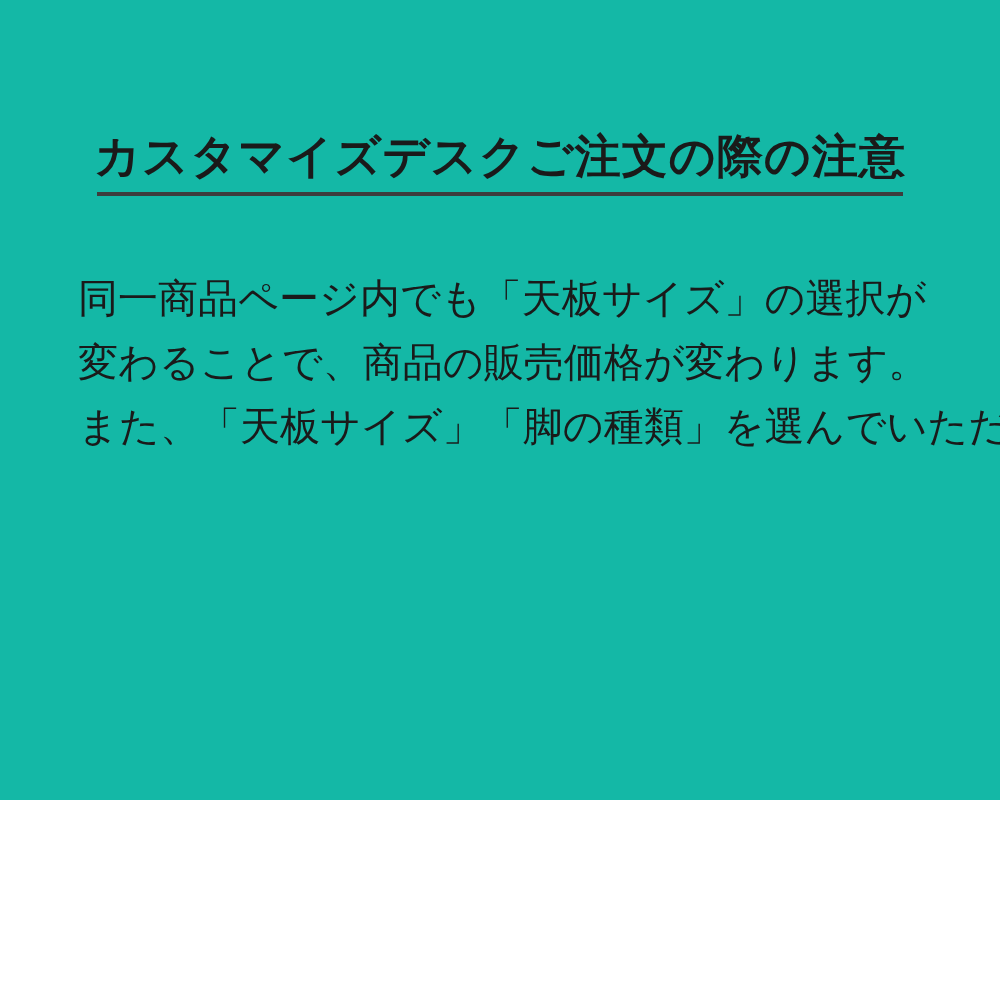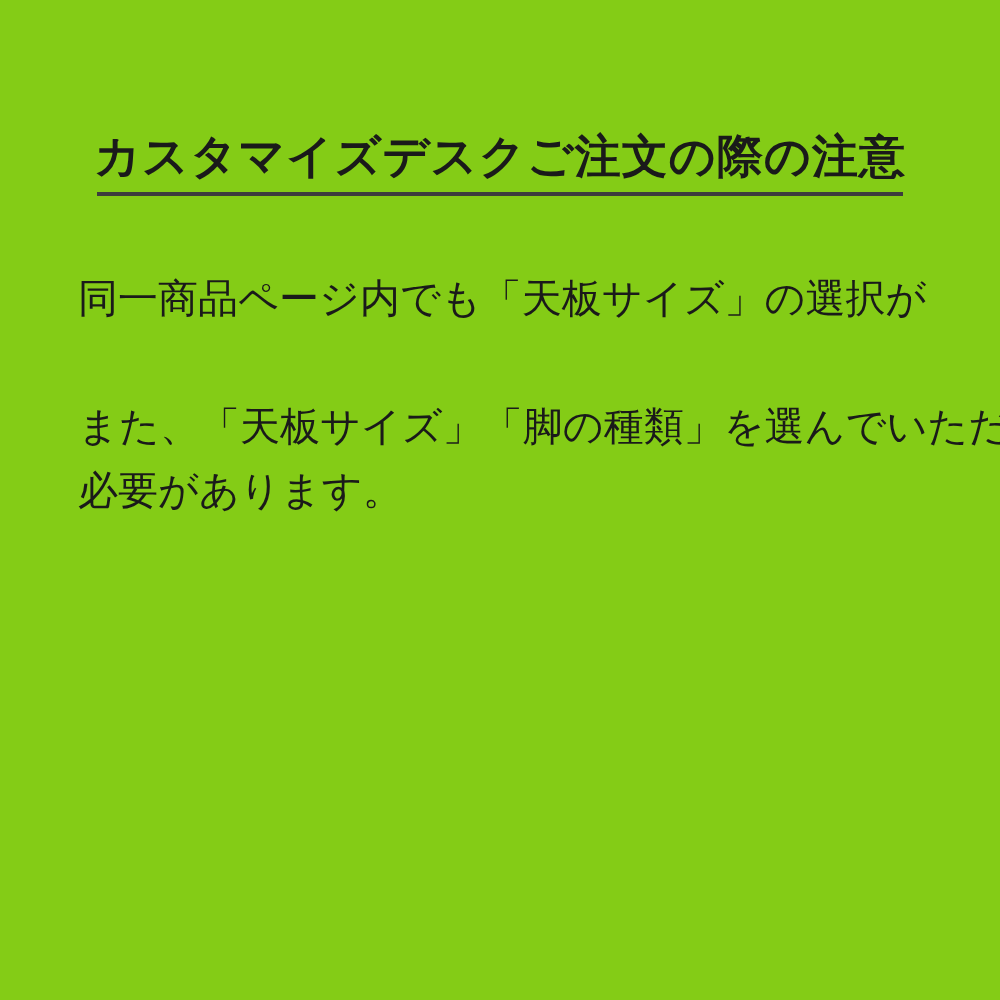--- a/index.html
+++ b/index.html
@@ -3,22 +3,22 @@
 <meta charset="utf-8">
 <style>
   html, body {
     margin: 0;
     padding: 0;
     background: #ffffff;
   }
   .page {
     position: relative;
     width: 1000px;
-    height: 1000px;
-    background: #84cc16;
+    height: 800px;
+    background: #14b8a6;
     overflow: hidden;
     font-family: "Liberation Sans", "DejaVu Sans", sans-serif;
     color: #1a1a1a;
   }
   .notice-title {
     position: absolute;
     top: 128px;
     left: 0;
     width: 100%;
     margin: 0;
@@ -65,21 +65,20 @@
 <div class="page">
 
   <h1 class="notice-title">カスタマイズデスクご注文の際の注意</h1>
 
   <hr class="title-divider">
 
   <div class="notice-body">
 
     <p class="notice-paragraph">
       <span>同一商品ページ内でも「天板サイズ」の選択が</span><br>
-      <br>
+      <span>変わることで、商品の販売価格が変わります。</span><br>
       <span>また、「天板サイズ」「脚の種類」を選んでいただく</span><br>
-      <span>必要があります。</span>
     </p>
 
 
   </div>
 
 </div>
 
 </body></html>

